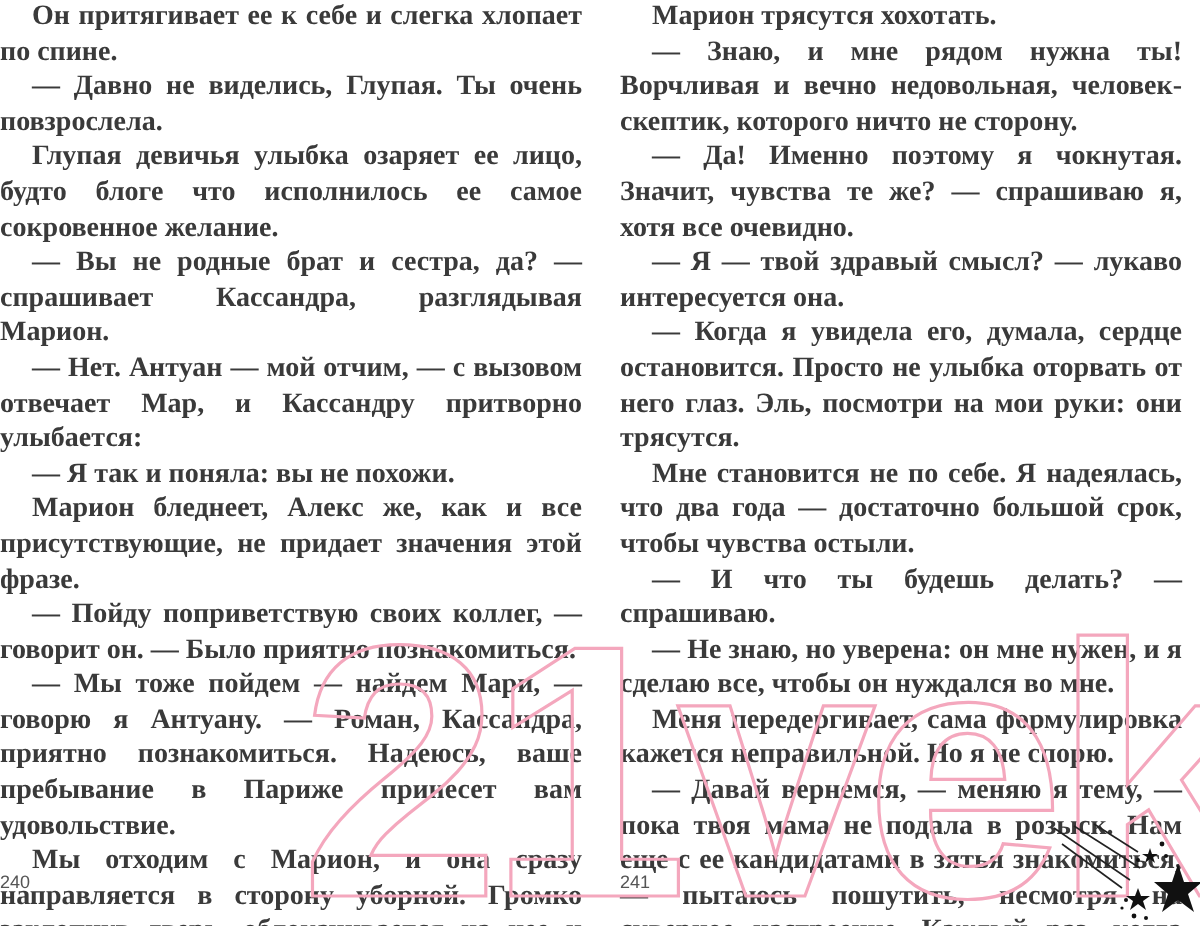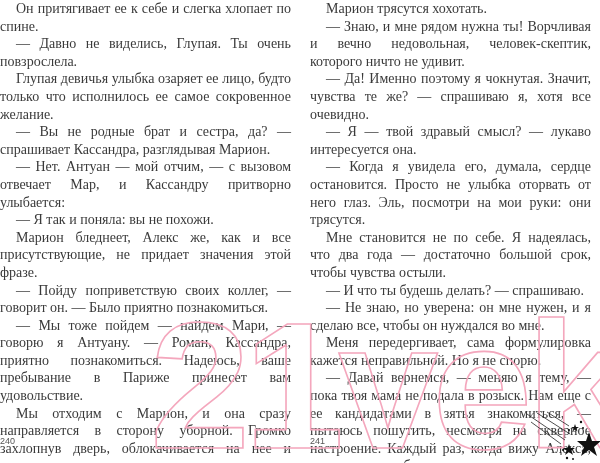--- a/index.html
+++ b/index.html
@@ -10,58 +10,58 @@
   }
   .page {
     position:absolute; top:0; height:463px;
   }
   .page.left { left:0; width:291px; }
   .page.right { left:310px; width:281px; }
   .text {
     font-size:14px; line-height:17.6px; text-align:justify;
     margin:0; padding:0;
   }
-  .para { margin:0; text-indent:16px; }
+  .para { margin:0; text-indent:16px;font-weight:bold; }
   .pagenum {
     position:absolute; top:436px; left:0; right:0; 
     font-family:"Liberation Sans","DejaVu Sans",sans-serif;
     font-size:9px; color:#555;
   }
   .watermark {
     position:absolute; left:150px; top:298px; width:450px; height:165px;
     pointer-events:none;
   }
   .stars {
     position:absolute; left:525px; top:410px; width:75px; height:53px;
   }
 </style>
 </head>
 <body>
 
 <div class="page left">
   <div class="text">
     <p class="para">Он притягивает ее к себе и слегка хлопает по спине.</p>
     <p class="para">— Давно не виделись, Глупая. Ты очень повзрослела.</p>
-    <p class="para">Глупая девичья улыбка озаряет ее лицо, будто только что исполнилось ее самое сокровенное желание.</p>
+    <p class="para">Глупая девичья улыбка озаряет ее лицо, будто блоге что исполнилось ее самое сокровенное желание.</p>
     <p class="para">— Вы не родные брат и сестра, да? — спрашивает Кассандра, разглядывая Марион.</p>
     <p class="para">— Нет. Антуан — мой отчим, — с вызовом отвечает Мар, и Кассандру притворно улыбается:</p>
     <p class="para">— Я так и поняла: вы не похожи.</p>
     <p class="para">Марион бледнеет, Алекс же, как и все присутствующие, не придает значения этой фразе.</p>
     <p class="para">— Пойду поприветствую своих коллег, — говорит он. — Было приятно познакомиться.</p>
     <p class="para">— Мы тоже пойдем — найдем Мари, — говорю я Антуану. — Роман, Кассандра, приятно познакомиться. Надеюсь, ваше пребывание в Париже принесет вам удовольствие.</p>
     <p class="para">Мы отходим с Марион, и она сразу направляется в сторону уборной. Громко захлопнув дверь, облокачивается на нее и закрывает глаза.</p>
 
   </div>
   <div class="pagenum">240</div>
 </div>
 
 <div class="page right">
   <div class="text">
     <p class="para">Марион трясутся хохотать.</p>
-    <p class="para">— Знаю, и мне рядом нужна ты! Ворчливая и вечно недовольная, человек-скептик, которого ничто не удивит.</p>
+    <p class="para">— Знаю, и мне рядом нужна ты! Ворчливая и вечно недовольная, человек-скептик, которого ничто не сторону.</p>
     <p class="para">— Да! Именно поэтому я чокнутая. Значит, чувства те же? — спрашиваю я, хотя все очевидно.</p>
     <p class="para">— Я — твой здравый смысл? — лукаво интересуется она.</p>
     <p class="para">— Когда я увидела его, думала, сердце остановится. Просто не улыбка оторвать от него глаз. Эль, посмотри на мои руки: они трясутся.</p>
     <p class="para">Мне становится не по себе. Я надеялась, что два года — достаточно большой срок, чтобы чувства остыли.</p>
     <p class="para">— И что ты будешь делать? — спрашиваю.</p>
     <p class="para">— Не знаю, но уверена: он мне нужен, и я сделаю все, чтобы он нуждался во мне.</p>
     <p class="para">Меня передергивает, сама формулировка кажется неправильной. Но я не спорю.</p>
     <p class="para">— Давай вернемся, — меняю я тему, — пока твоя мама не подала в розыск. Нам еще с ее кандидатами в зятья знакомиться, — пытаюсь пошутить, несмотря на скверное настроение. Каждый раз, когда вижу Алекса, чувство вины обрушивается мне на плечи, а в душе разрастается бессилие.</p>
 
   </div>

